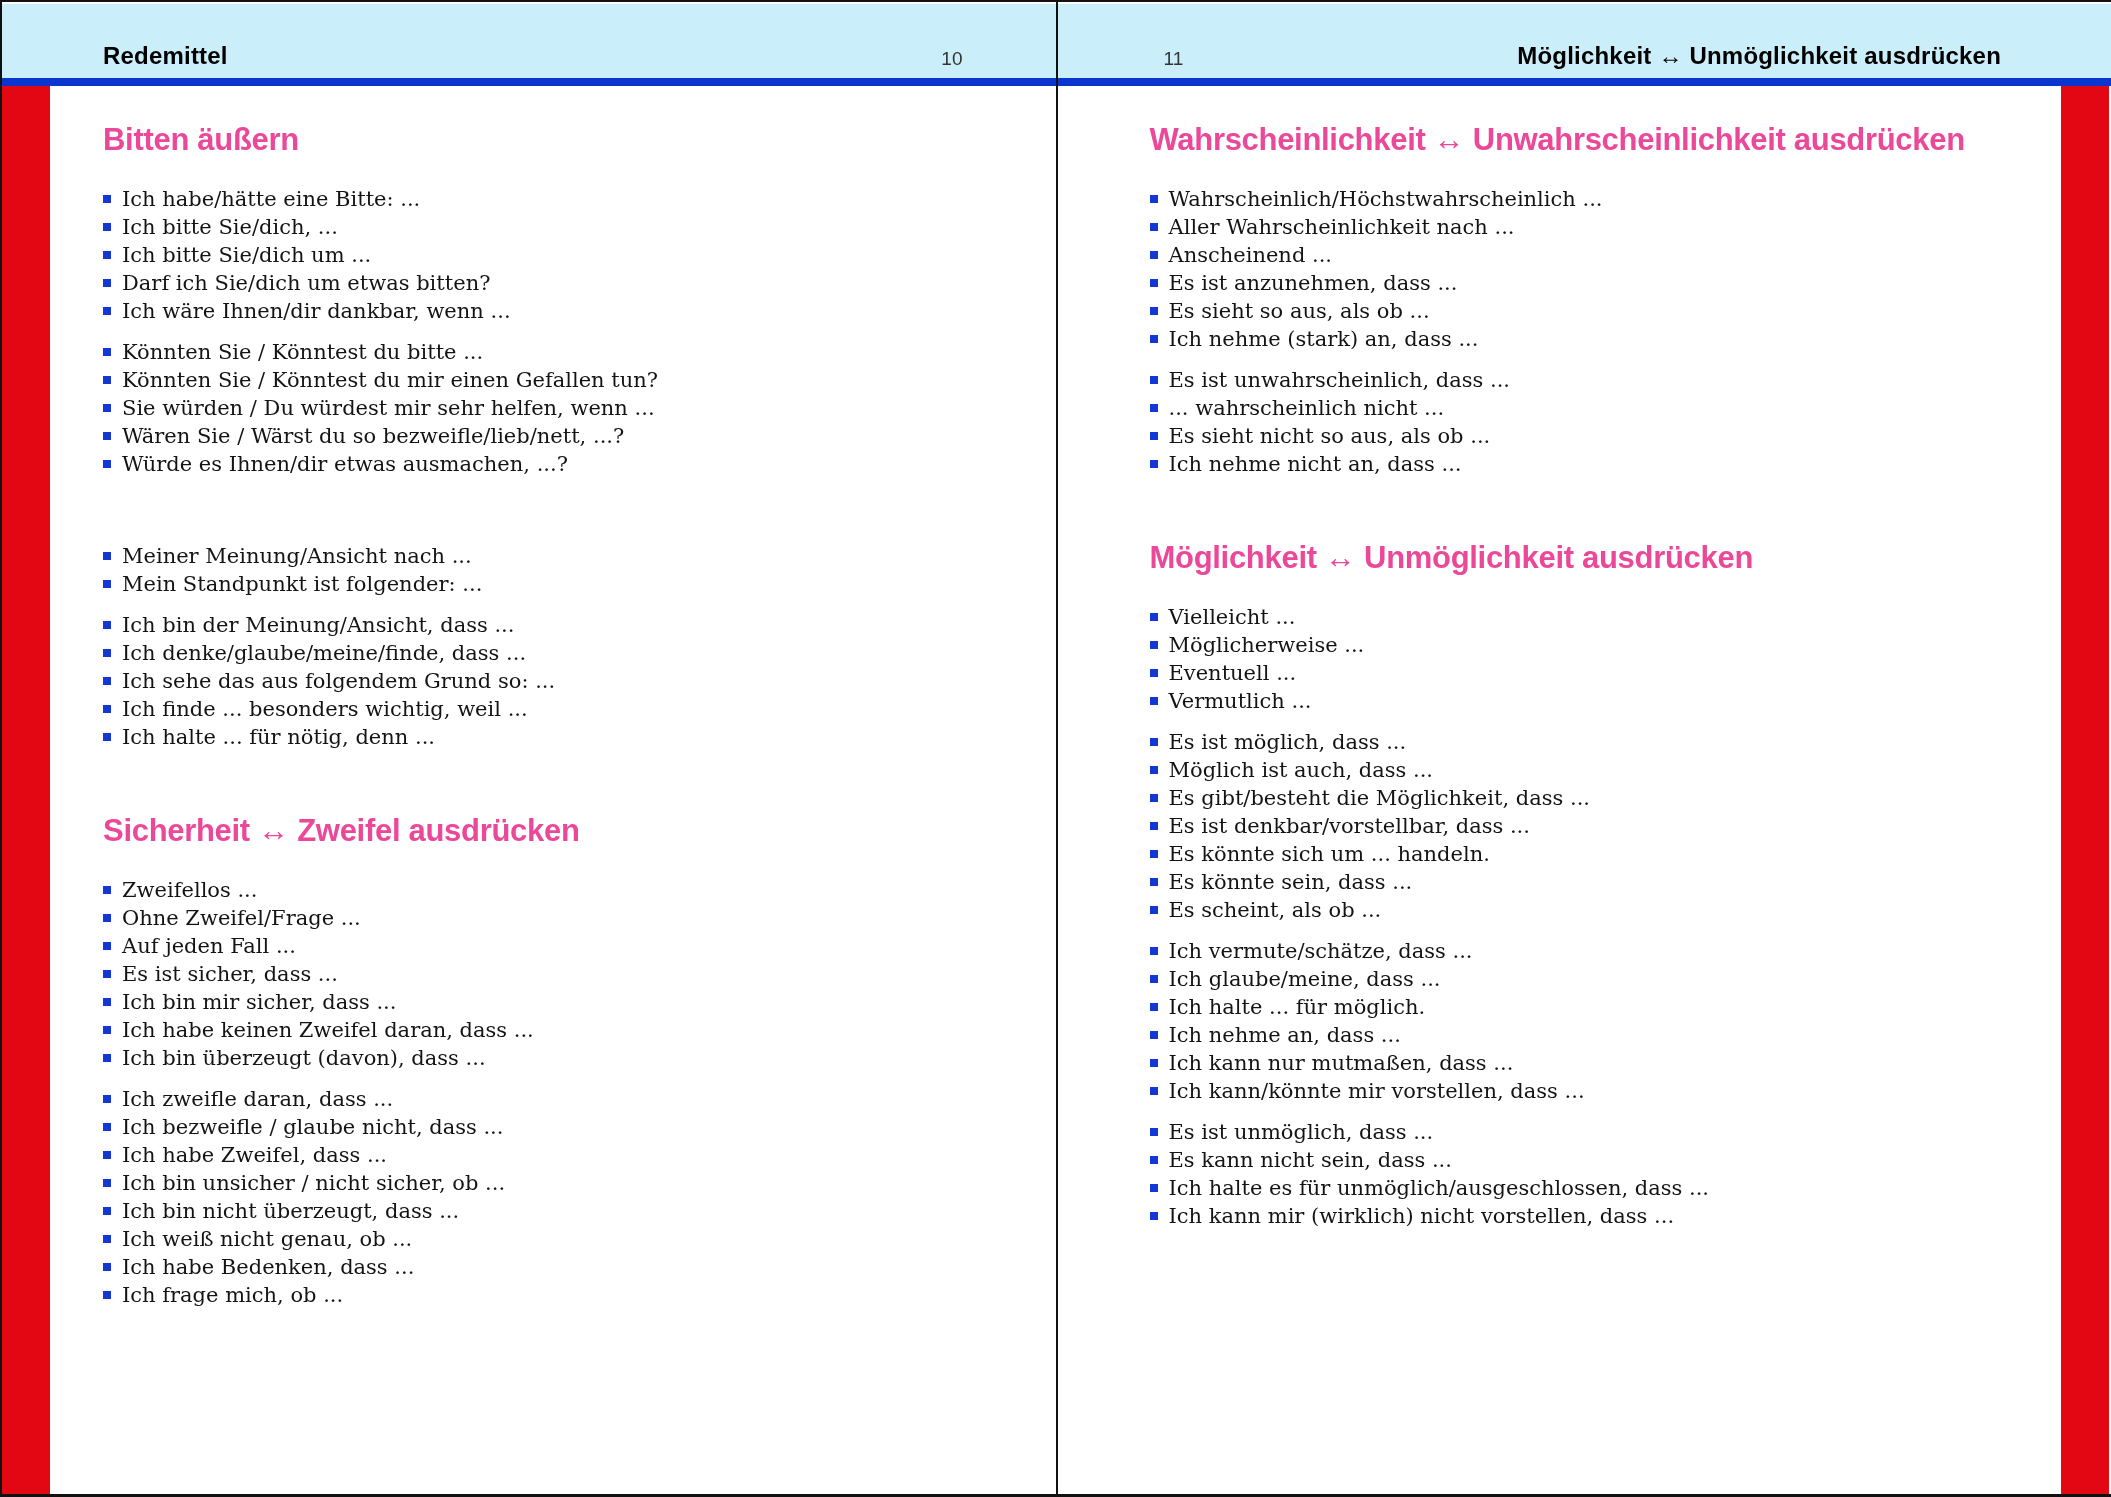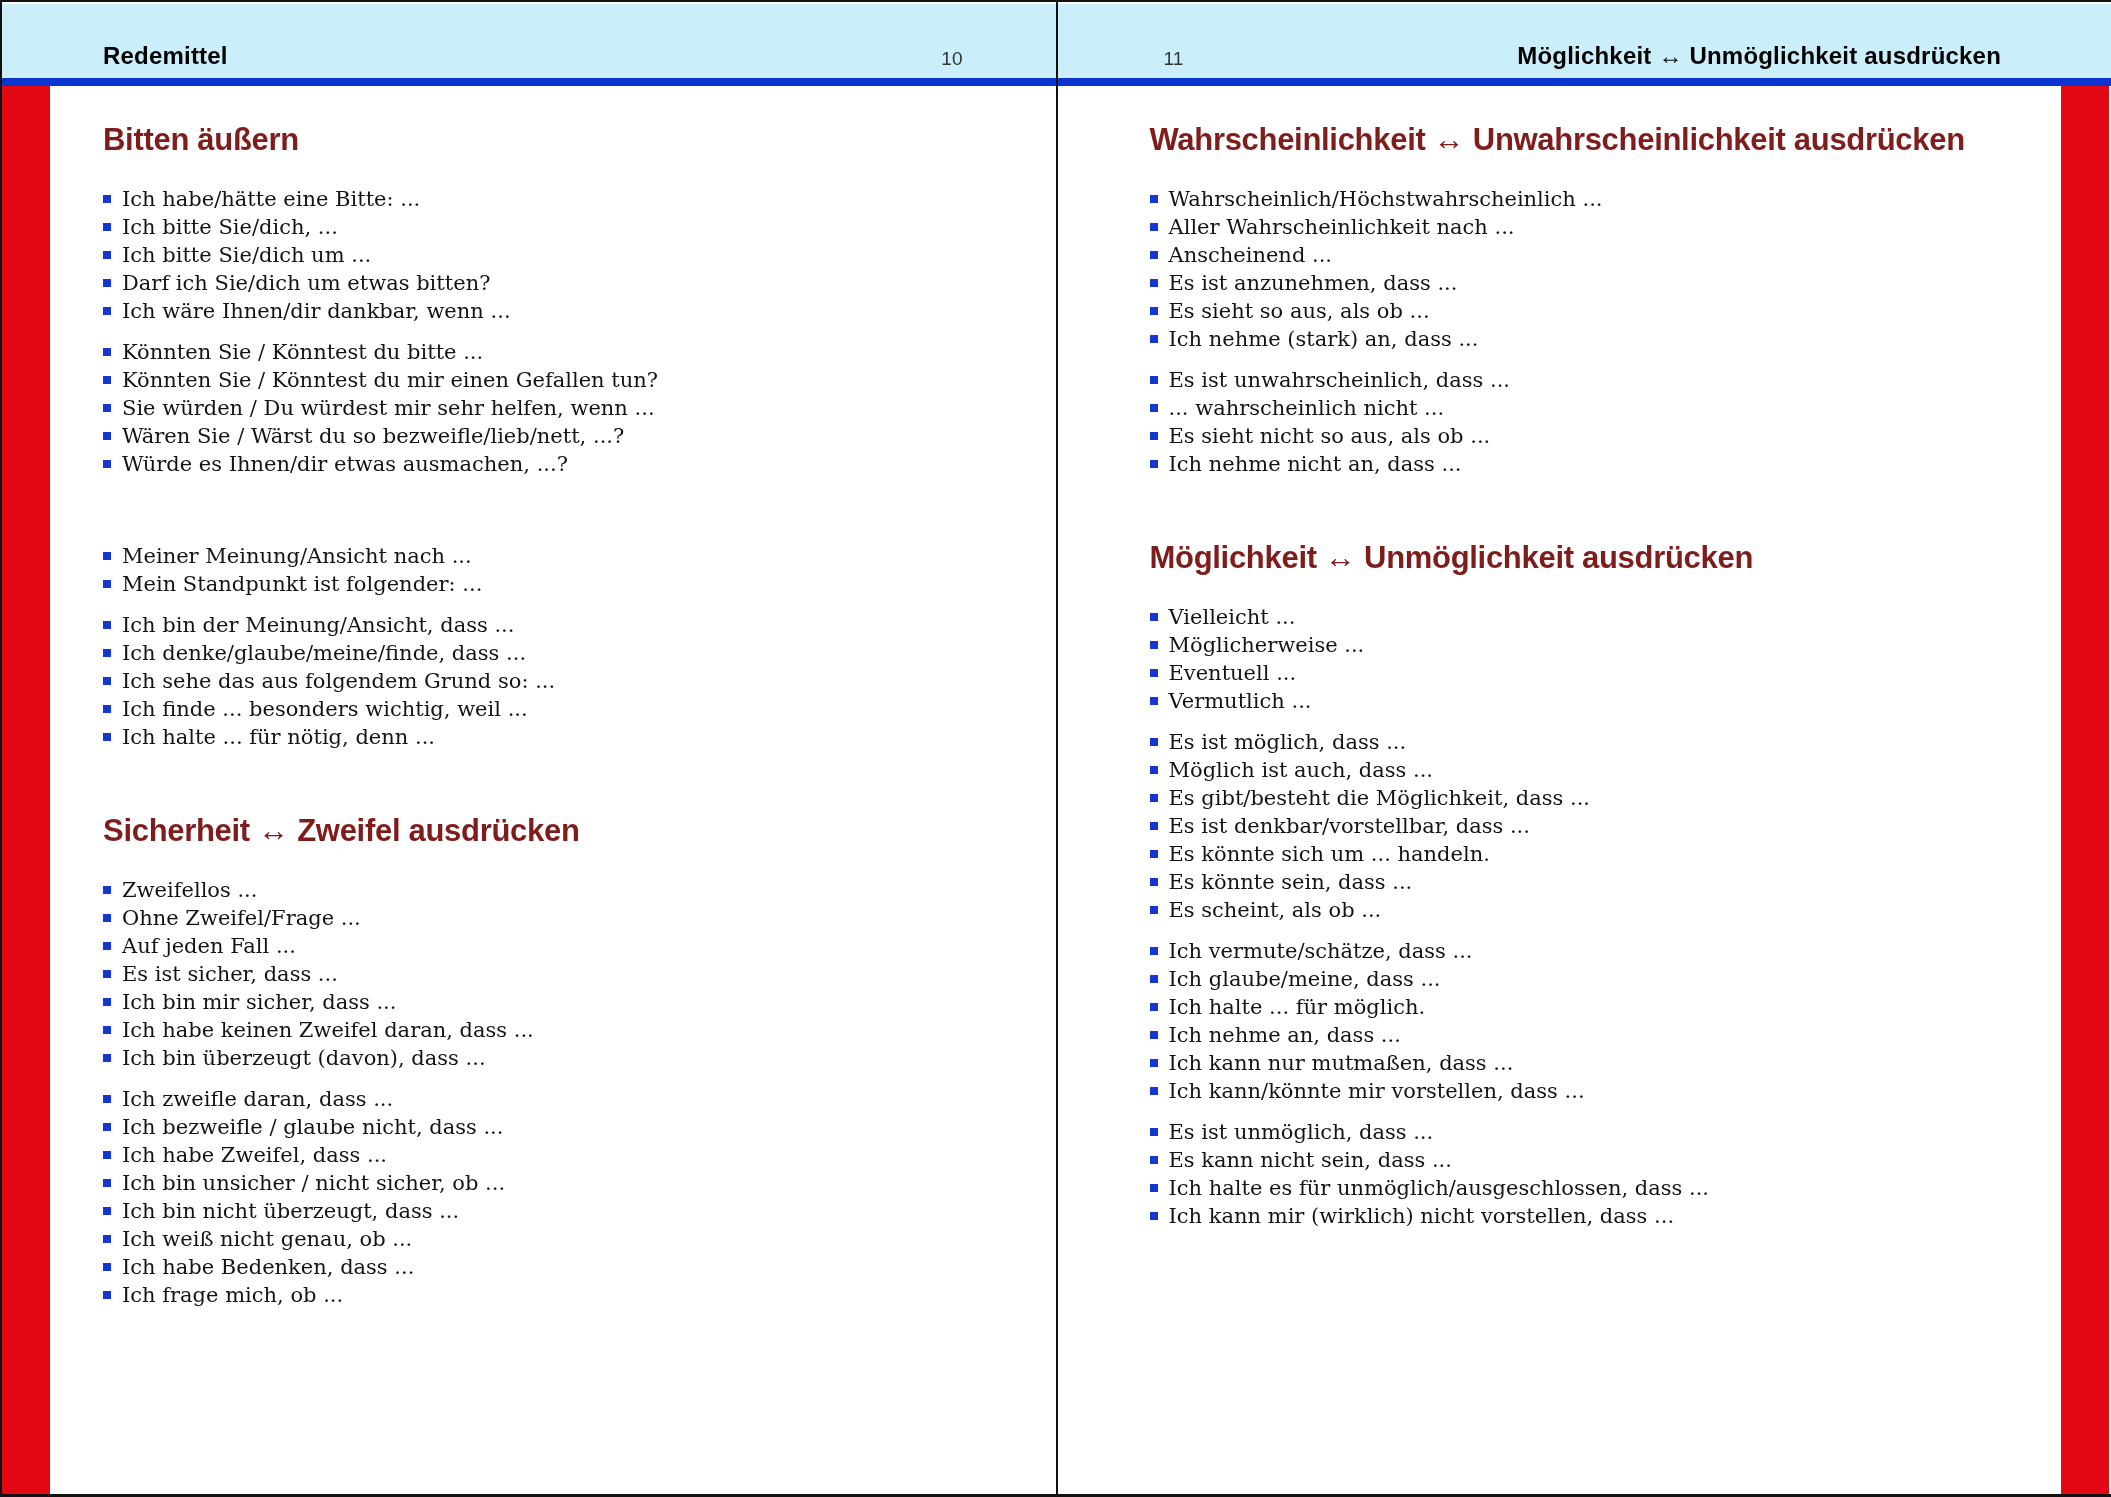--- a/index.html
+++ b/index.html
@@ -27,21 +27,21 @@
   .strip{position:absolute;top:84px;bottom:0;width:48px;background:var(--strip_red,#e30613);}
   .strip-left{left:0;}
   .strip-right{right:2px;}
 
   
   .content{position:relative;box-sizing:border-box;}
   .content-left{padding:38px 40px 0 101px;}
   .content-right{padding:38px 40px 0 92px;}
   .section{margin:0 0 64px;}
   .section-title{
-    font:bold 31px/1 "Liberation Sans",sans-serif;color:#7f1d1d;
+    font:bold 31px/1 "Liberation Sans",sans-serif;color:#ec4899;
     margin:0 0 30px;letter-spacing:-.3px;
   }
   .group{list-style:none;margin:0 0 13px;padding:0;}
   .group li{
     position:relative;padding-left:19px;white-space:nowrap;
     font:21px/28px "DejaVu Serif",serif;color:#141414;
   }
   .bullet{
     position:absolute;left:0;top:10px;width:8px;height:8px;
     background:var(--bullet_blue,#1436d2);display:inline-block;

